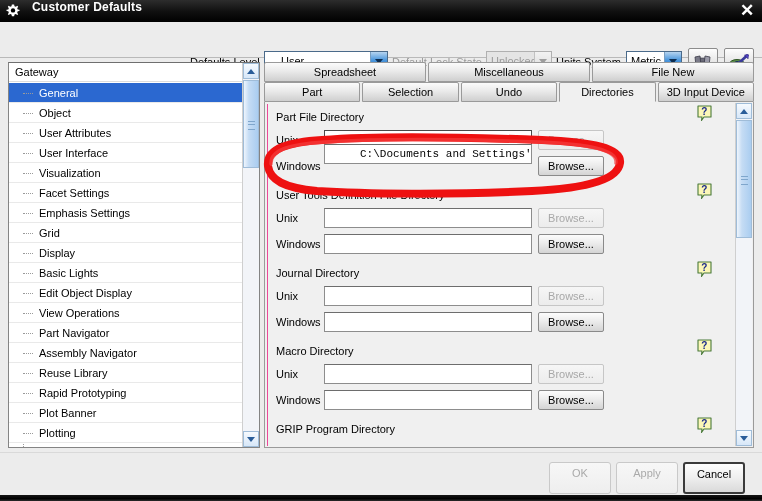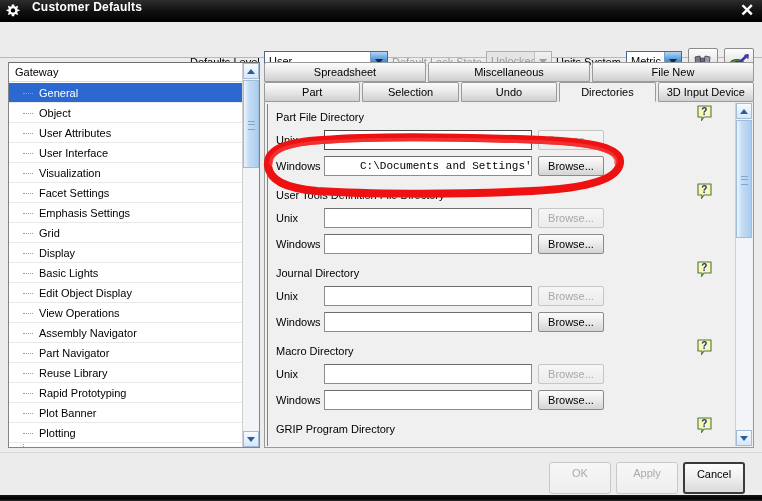--- a/index.html
+++ b/index.html
@@ -399,21 +399,21 @@
       </svg>
     </div>
     <div class="tb-title">Customer Defaults</div>
     <div class="tb-close">✕</div>
   </div>
 
   <div id="toolbar">
 
     <div class="tb-label" style="left:190px; top:33px;">Defaults Level</div>
 
-    <div class="combo" style="left:264px; top:29px; width:124px;">
+    <div class="combo" style="left:264px; top:29px; width:124px;padding-left:12px;">
       <span class="val">User</span>
       <span class="arrow"></span>
     </div>
 
     <div class="tb-label disabled" style="left:392px; top:33px;">Default Lock State</div>
 
     <div class="combo disabled" style="left:486px; top:29px; width:66px;">
       <span class="val">Unlocked</span>
       <span class="arrow"></span>
     </div>
@@ -456,22 +456,22 @@
         <div class="tree-item"><span>User Attributes</span></div>
         <div class="tree-item"><span>User Interface</span></div>
         <div class="tree-item"><span>Visualization</span></div>
         <div class="tree-item"><span>Facet Settings</span></div>
         <div class="tree-item"><span>Emphasis Settings</span></div>
         <div class="tree-item"><span>Grid</span></div>
         <div class="tree-item"><span>Display</span></div>
         <div class="tree-item"><span>Basic Lights</span></div>
         <div class="tree-item"><span>Edit Object Display</span></div>
         <div class="tree-item"><span>View Operations</span></div>
+        <div class="tree-item"><span>Part Navigator</span></div>
         <div class="tree-item"><span>Assembly Navigator</span></div>
-        <div class="tree-item"><span>Part Navigator</span></div>
         <div class="tree-item"><span>Reuse Library</span></div>
         <div class="tree-item"><span>Rapid Prototyping</span></div>
         <div class="tree-item"><span>Plot Banner</span></div>
         <div class="tree-item"><span>Plotting</span></div>
       </div>
 
     <div class="vscroll" style="right:0; top:0; bottom:0;">
       <div class="sb-btn up">
           <span class="chev"></span>
         </div>
@@ -498,21 +498,21 @@
         <div class="tab">3D Input Device</div>
       </div>
 
     <div id="tabbody">
       <div id="form-area">
           <div class="grp-title" style="top: 6px;">Part File Directory</div>
           <div class="row-label" style="top: 26px;">Unix</div>
           <div class="txtfield focused" style="top: 26px;"></div>
           <div class="browse disabled" style="top: 26px;">Browse...</div>
           <div class="row-label" style="top: 52px;">Windows</div>
-          <div class="txtfield" style="top: 52px; padding-left: 35px;">C:\Documents and Settings'</div>
+          <div class="txtfield" style="top: 40px; padding-left: 35px;">C:\Documents and Settings'</div>
           <div class="browse" style="top: 52px;">Browse...</div>
           <div class="grp-title" style="top: 84px;">User Tools Definition File Directory</div>
           <div class="row-label" style="top: 104px;">Unix</div>
           <div class="txtfield" style="top: 104px;"></div>
           <div class="browse disabled" style="top: 104px;">Browse...</div>
           <div class="row-label" style="top: 130px;">Windows</div>
           <div class="txtfield" style="top: 130px;"></div>
           <div class="browse" style="top: 130px;">Browse...</div>
           <div class="grp-title" style="top: 162px;">Journal Directory</div>
           <div class="row-label" style="top: 182px;">Unix</div>

